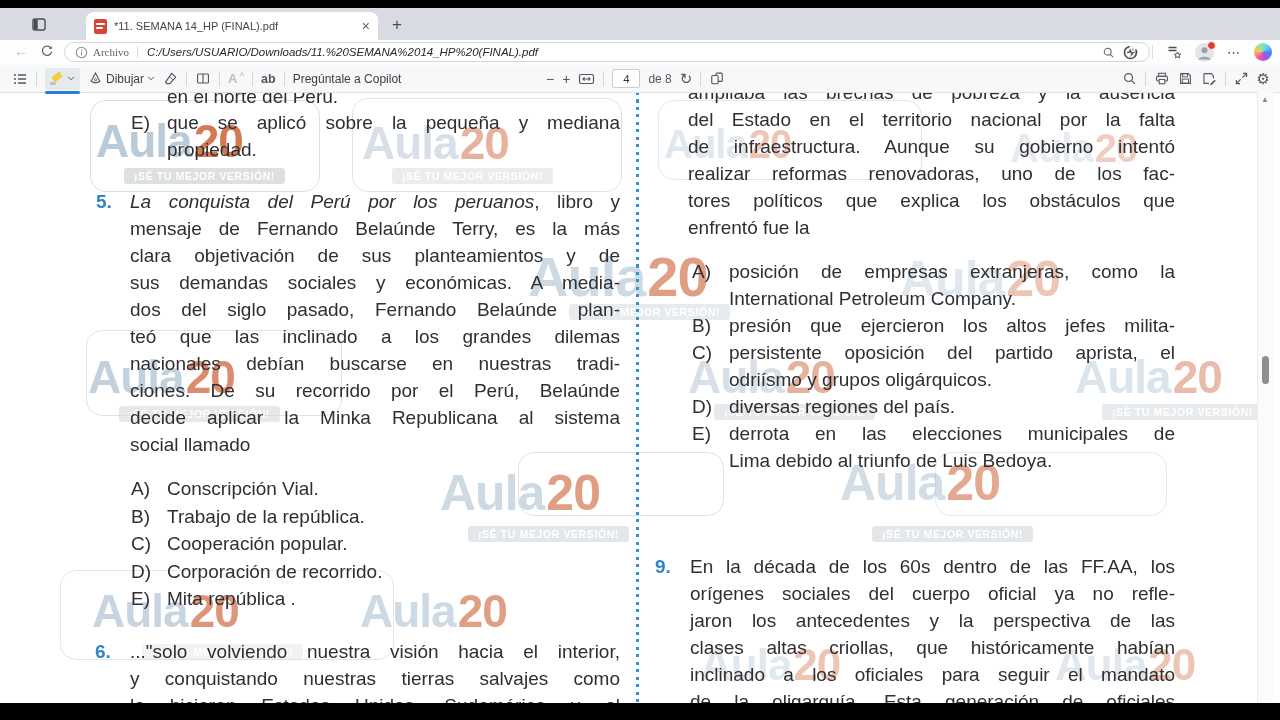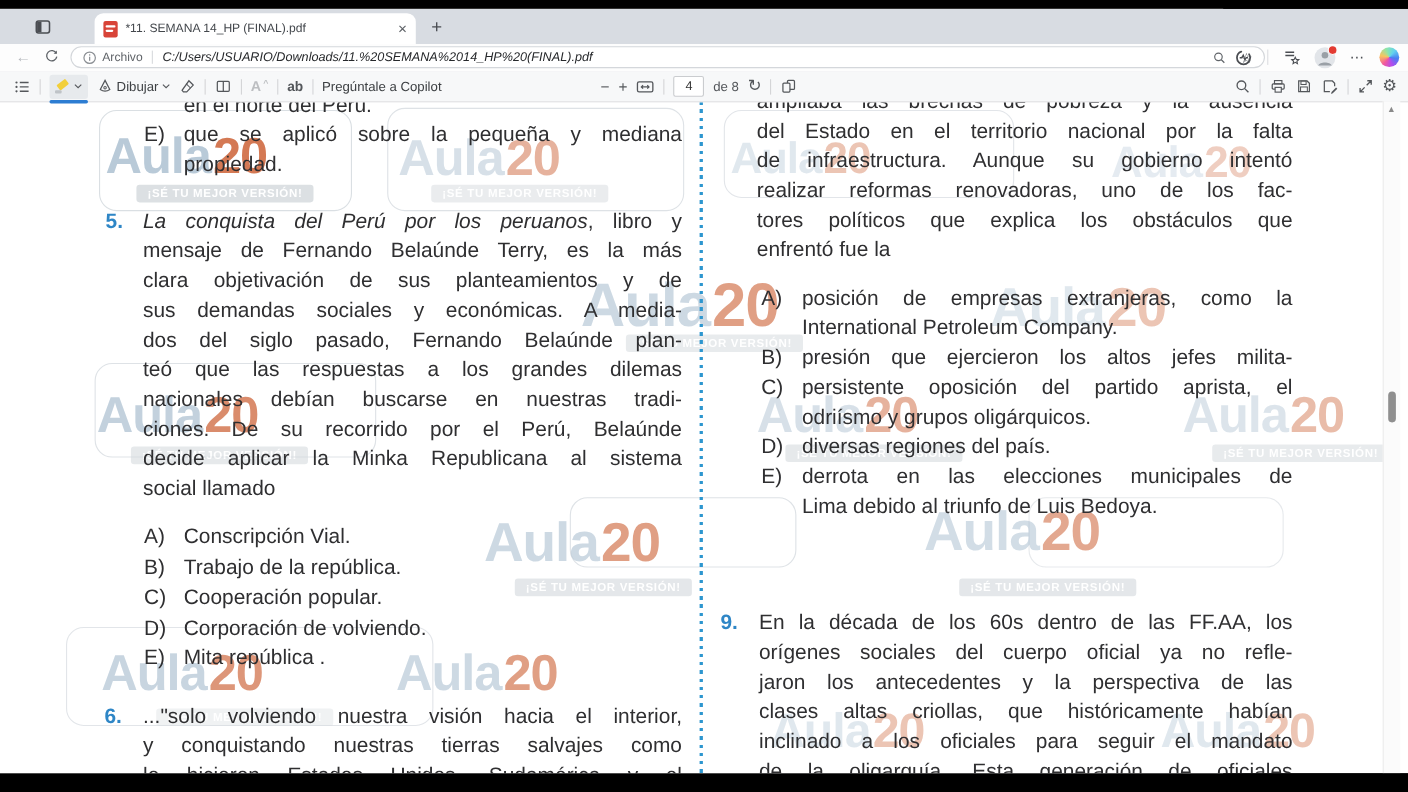--- a/index.html
+++ b/index.html
@@ -20,21 +20,21 @@
   .tab-close{font-size:14px;color:#5f6368;margin-left:6px;cursor:pointer;line-height:1;}
   .newtab{position:absolute;left:392px;top:6px;font-size:17px;color:#4a4d52;line-height:22px;}
 
   
   .addressbar{position:absolute;left:0;top:40px;width:1280px;height:25px;background:#fdfdfd;border-bottom:1px solid #e7e9ec;z-index:40;}
   .nav-ico{position:absolute;top:3px;font-size:14px;color:#5f6368;}
   .nav-back{left:14px;color:#b6b9be;}
   .nav-refresh{left:40px;top:4px;}
   .url-pill{position:absolute;left:64px;top:2px;width:1086px;height:20px;border:1px solid #d4d7db;border-radius:11px;
     background:#fff;display:flex;align-items:center;padding:0 10px;box-sizing:border-box;}
-  .scheme{font-size:11px;color:#5f6368;margin:0 8px 0 5px;}
+  .scheme{font-size:11px;color:#5f6368;margin:0 8px 0 5px;font-family:Liberation Serif, serif;}
   .pill-div{width:1px;height:12px;background:#d8dadd;margin-right:9px;}
   .url-text{font-size:11.5px;color:#26282b;white-space:nowrap;overflow:hidden;flex:1;font-style:italic;}
   .pill-ic{flex:0 0 auto;margin-left:12px;color:#5f6368;}
   .star{font-size:13px;color:#5f6368;line-height:1;}
   .bar-right{position:absolute;right:8px;top:2px;height:20px;display:flex;align-items:center;gap:13px;}
   .bar-div{width:1px;height:14px;background:#dcdee1;}
   .avatar{position:relative;width:19px;height:19px;border-radius:50%;background:#e2e5e9;overflow:visible;}
   .avatar .dot{position:absolute;right:-2px;top:-2px;width:7px;height:7px;border-radius:50%;background:#e33b32;border:1px solid #fdfdfd;}
   .dots{font-size:13px;color:#4a4d52;letter-spacing:1px;}
   .copilot{width:18px;height:18px;border-radius:50%;
@@ -345,21 +345,21 @@
           </div>
         </div>
       <div class="blk lc-q5">
         <span class="qnum">5.</span>
         <div class="qbody">
             <div class="line st"><i>La conquista del Perú por los peruanos</i><span>, libro y</span></div>
             <div class="line st">mensaje de Fernando Belaúnde Terry, es la más</div>
             <div class="line st">clara objetivación de sus planteamientos y de</div>
             <div class="line st">sus demandas sociales y económicas. A media-</div>
             <div class="line st">dos del siglo pasado, Fernando Belaúnde plan-</div>
-            <div class="line st">teó que las respuestas a los grandes dilemas</div>
+            <div class="line st">teó que las inclinado a los grandes dilemas</div>
             <div class="line st">nacionales debían buscarse en nuestras tradi-</div>
             <div class="line st">ciones. De su recorrido por el Perú, Belaúnde</div>
             <div class="line st">decide aplicar la Minka Republicana al sistema</div>
             <div class="line">social llamado</div>
           </div>
       </div>
       <div class="blk lc-q5opts">
           <div class="opt-row">
             <span class="opt-letter">A)</span>
             <div class="line">Conscripción Vial.</div>
@@ -367,21 +367,21 @@
           <div class="opt-row">
             <span class="opt-letter">B)</span>
             <div class="line">Trabajo de la república.</div>
           </div>
           <div class="opt-row">
             <span class="opt-letter">C)</span>
             <div class="line">Cooperación popular.</div>
           </div>
           <div class="opt-row">
             <span class="opt-letter">D)</span>
-            <div class="line">Corporación de volviendo.</div>
+            <div class="line">Corporación de recorrido.</div>
           </div>
           <div class="opt-row">
             <span class="opt-letter">E)</span>
             <div class="line">Mita república .</div>
           </div>
         </div>
       <div class="blk lc-q6">
         <span class="qnum" style="left:0">6.</span>
         <div class="qbody">
             <div class="line st">..."solo volviendo nuestra visión hacia el interior,</div>

